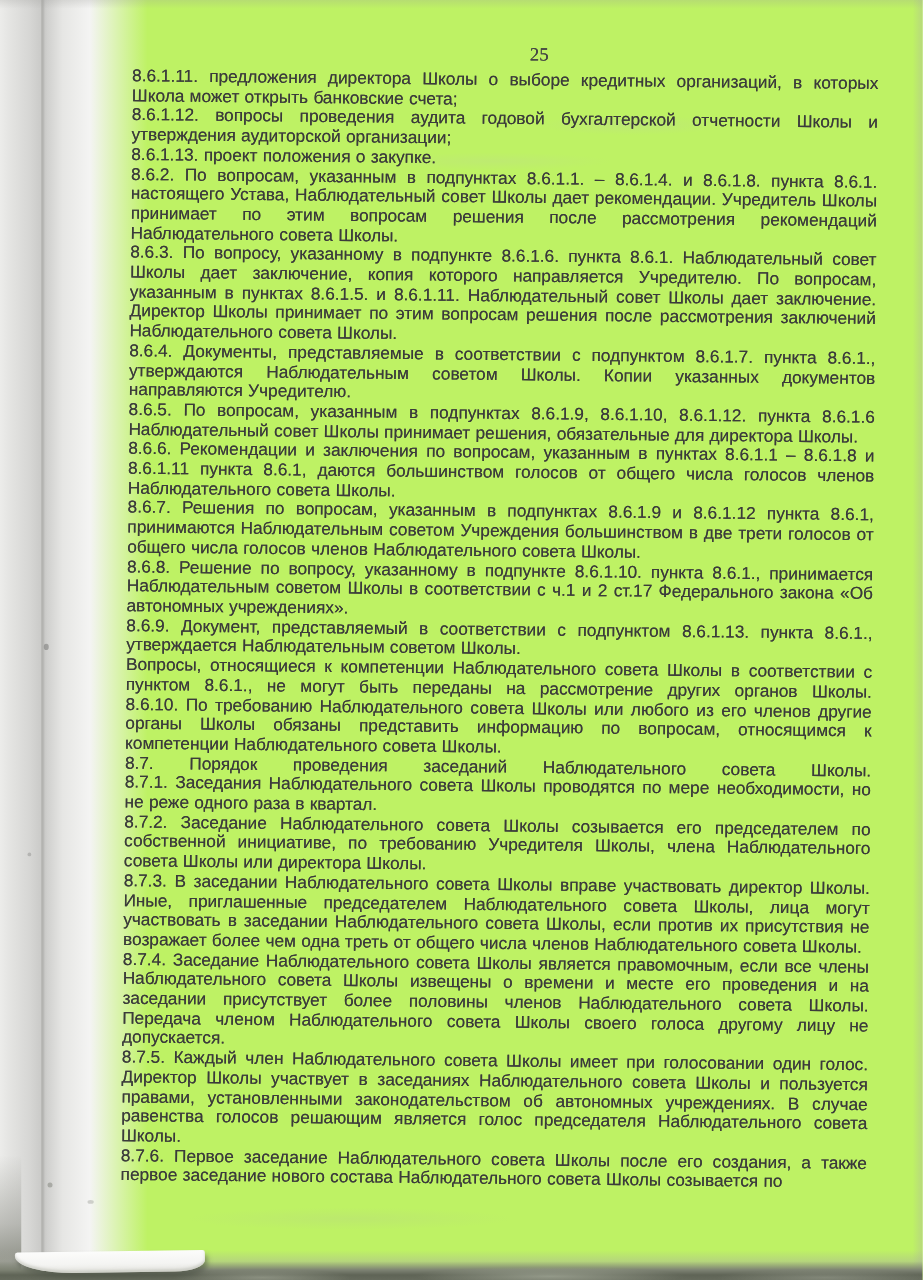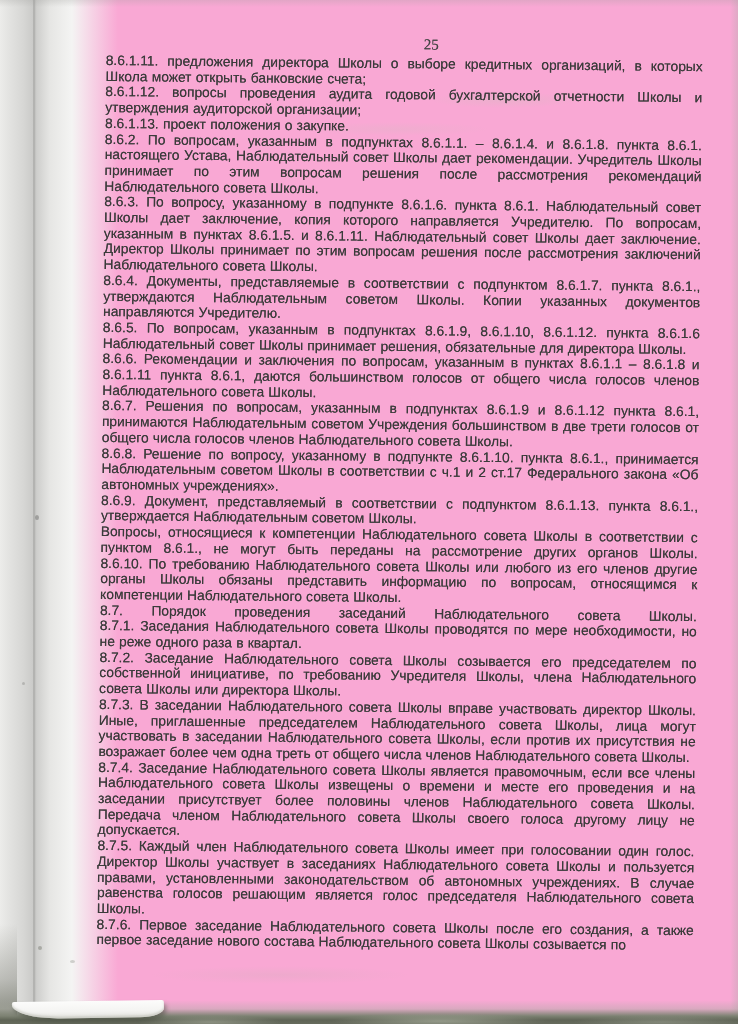--- a/index.html
+++ b/index.html
@@ -4,21 +4,21 @@
 <style>
   html,body{margin:0;padding:0;}
   body{
     width:738px;height:1024px;position:relative;overflow:hidden;
     background:#ffffff;
     font-family:"Liberation Sans",sans-serif;
   }
   
   .scan{
     position:absolute;inset:0;
-    background:#f9a8d4;
+    background:#bef264;
   }
   
   .edge-left{
     position:absolute;top:0;bottom:0;left:0;width:122px;pointer-events:none;
     background:linear-gradient(to right,
       #ececea 0px,#e4e4e2 8px,#d6d6d4 24px,#c9c9c7 34px,
       #e6e6e4 50px,#f4f4f3 72px,rgba(251,251,250,0) 118px);
   }
   
   .crease{

